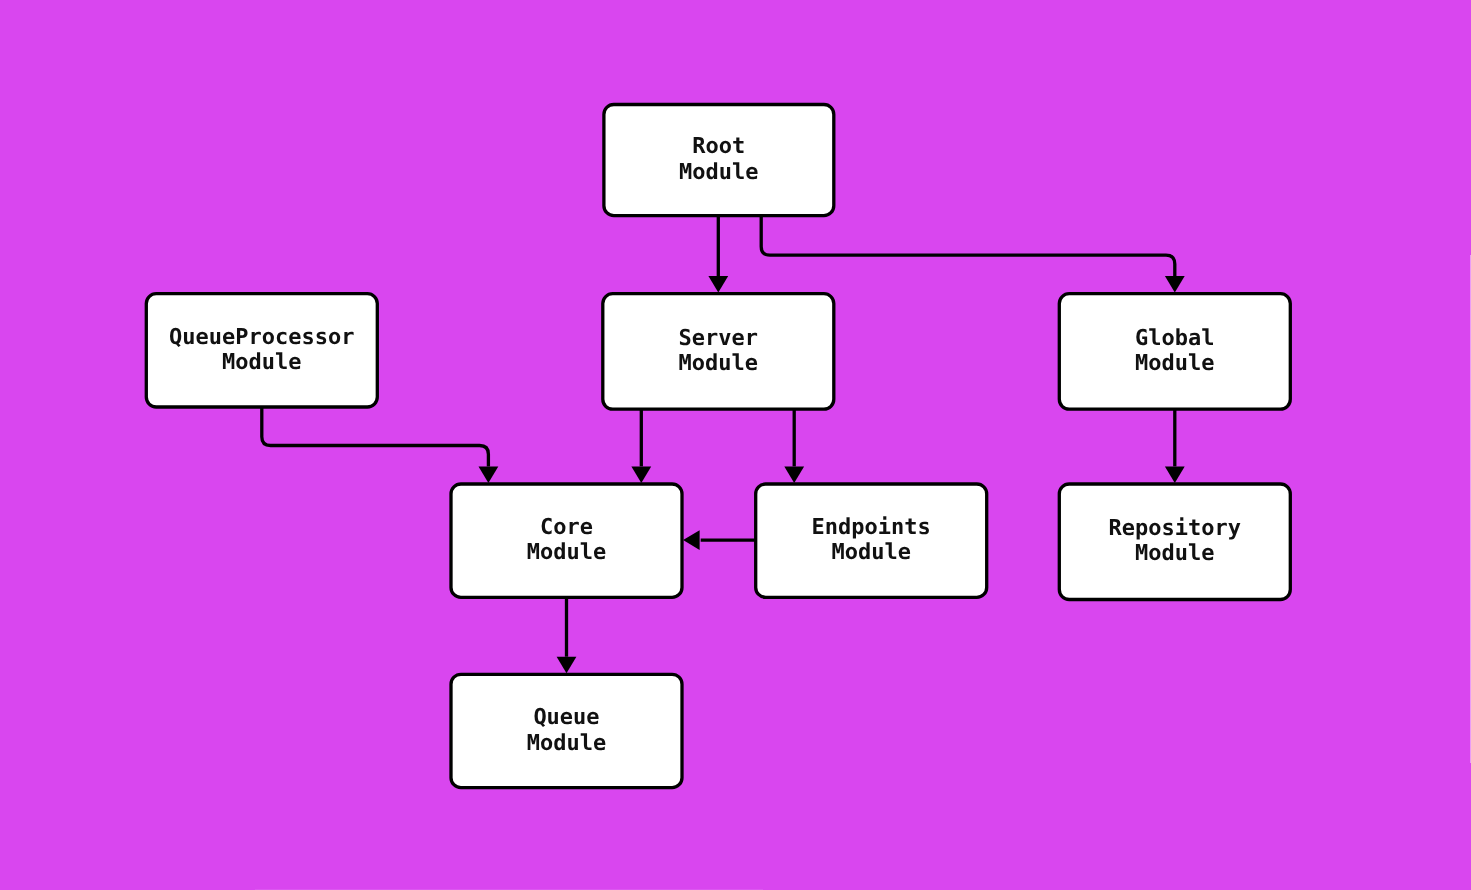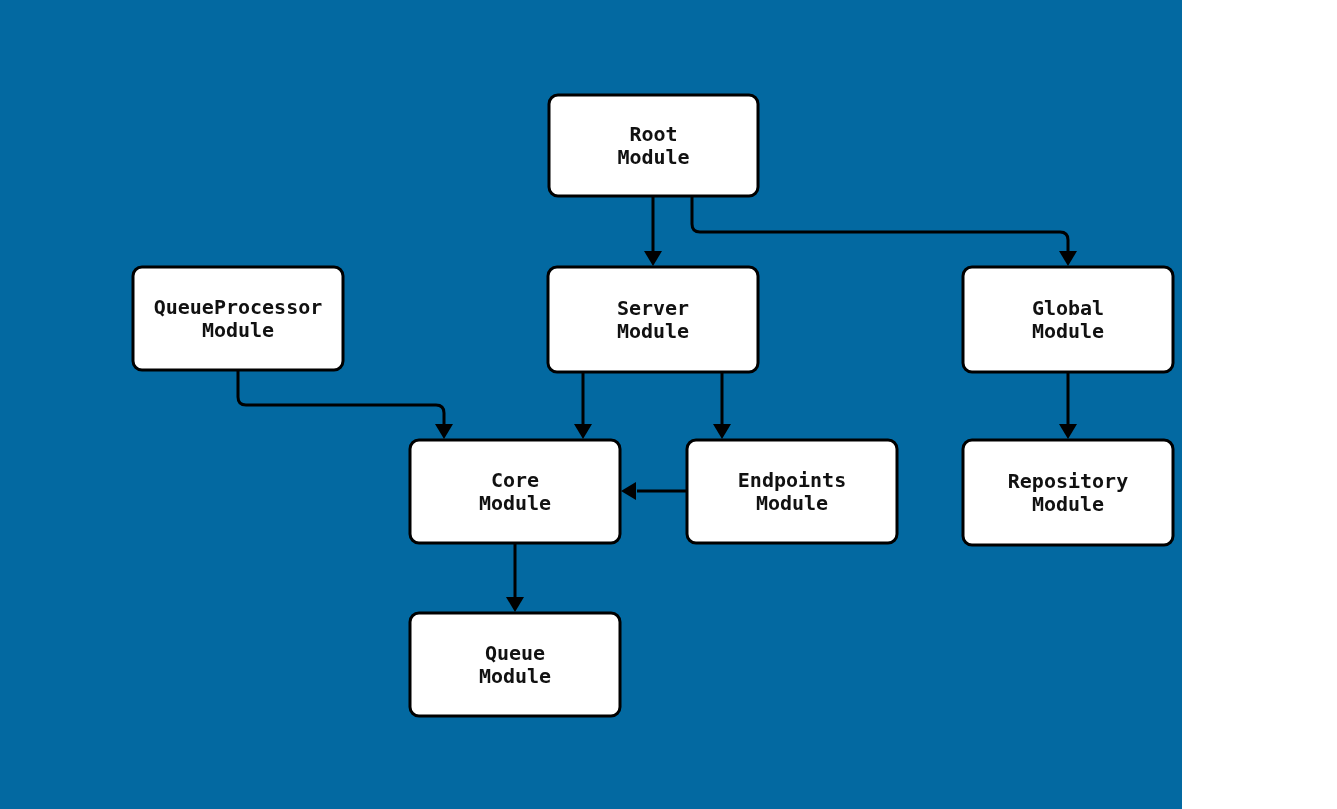--- a/index.html
+++ b/index.html
@@ -8,23 +8,23 @@
     background: #ffffff;
   }
   body {
     width: 1337px;
     height: 809px;
     font-family: "DejaVu Sans Mono", "Liberation Mono", monospace;
     overflow: hidden;
   }
   #diagram-canvas {
     position: relative;
-    width: 1182px;
+    width: 1337px;
     height: 809px;
-    background: #0369a1;
+    background: #d946ef;
   }
   svg.diagram-svg {
     position: absolute;
     top: 0;
     left: 0;
     width: 1337px;
     height: 809px;
     display: block;
   }
   .node-rect {

